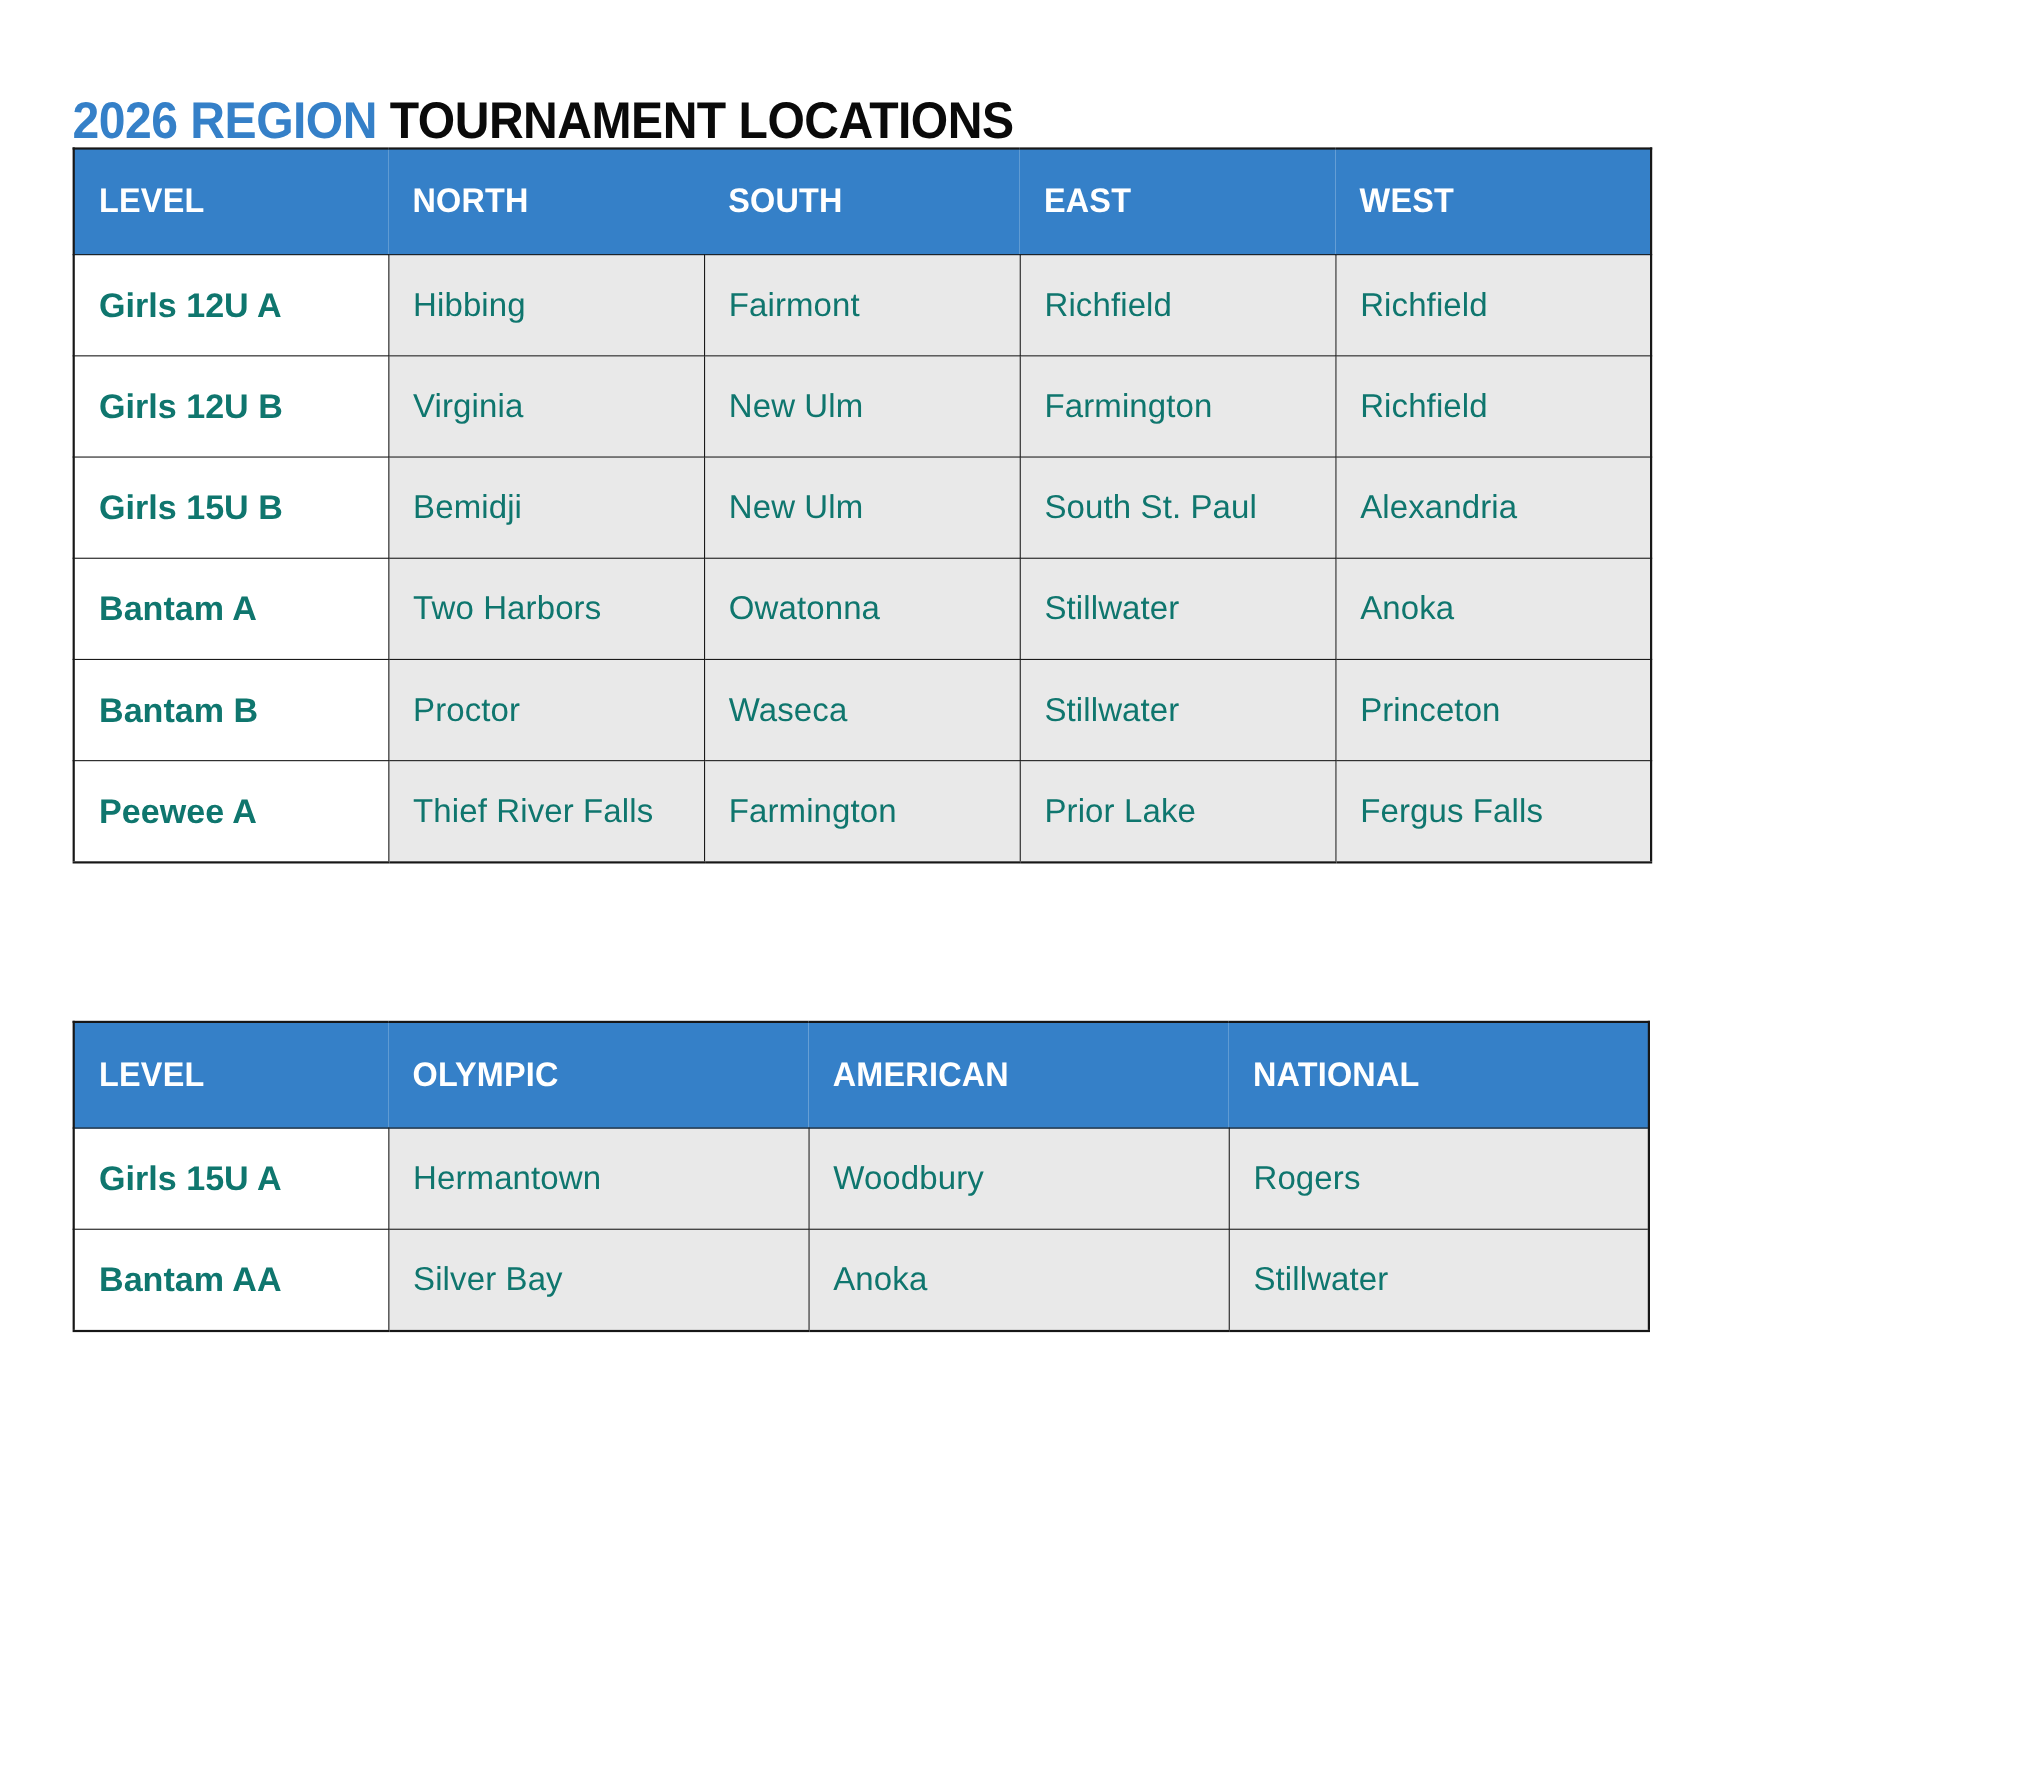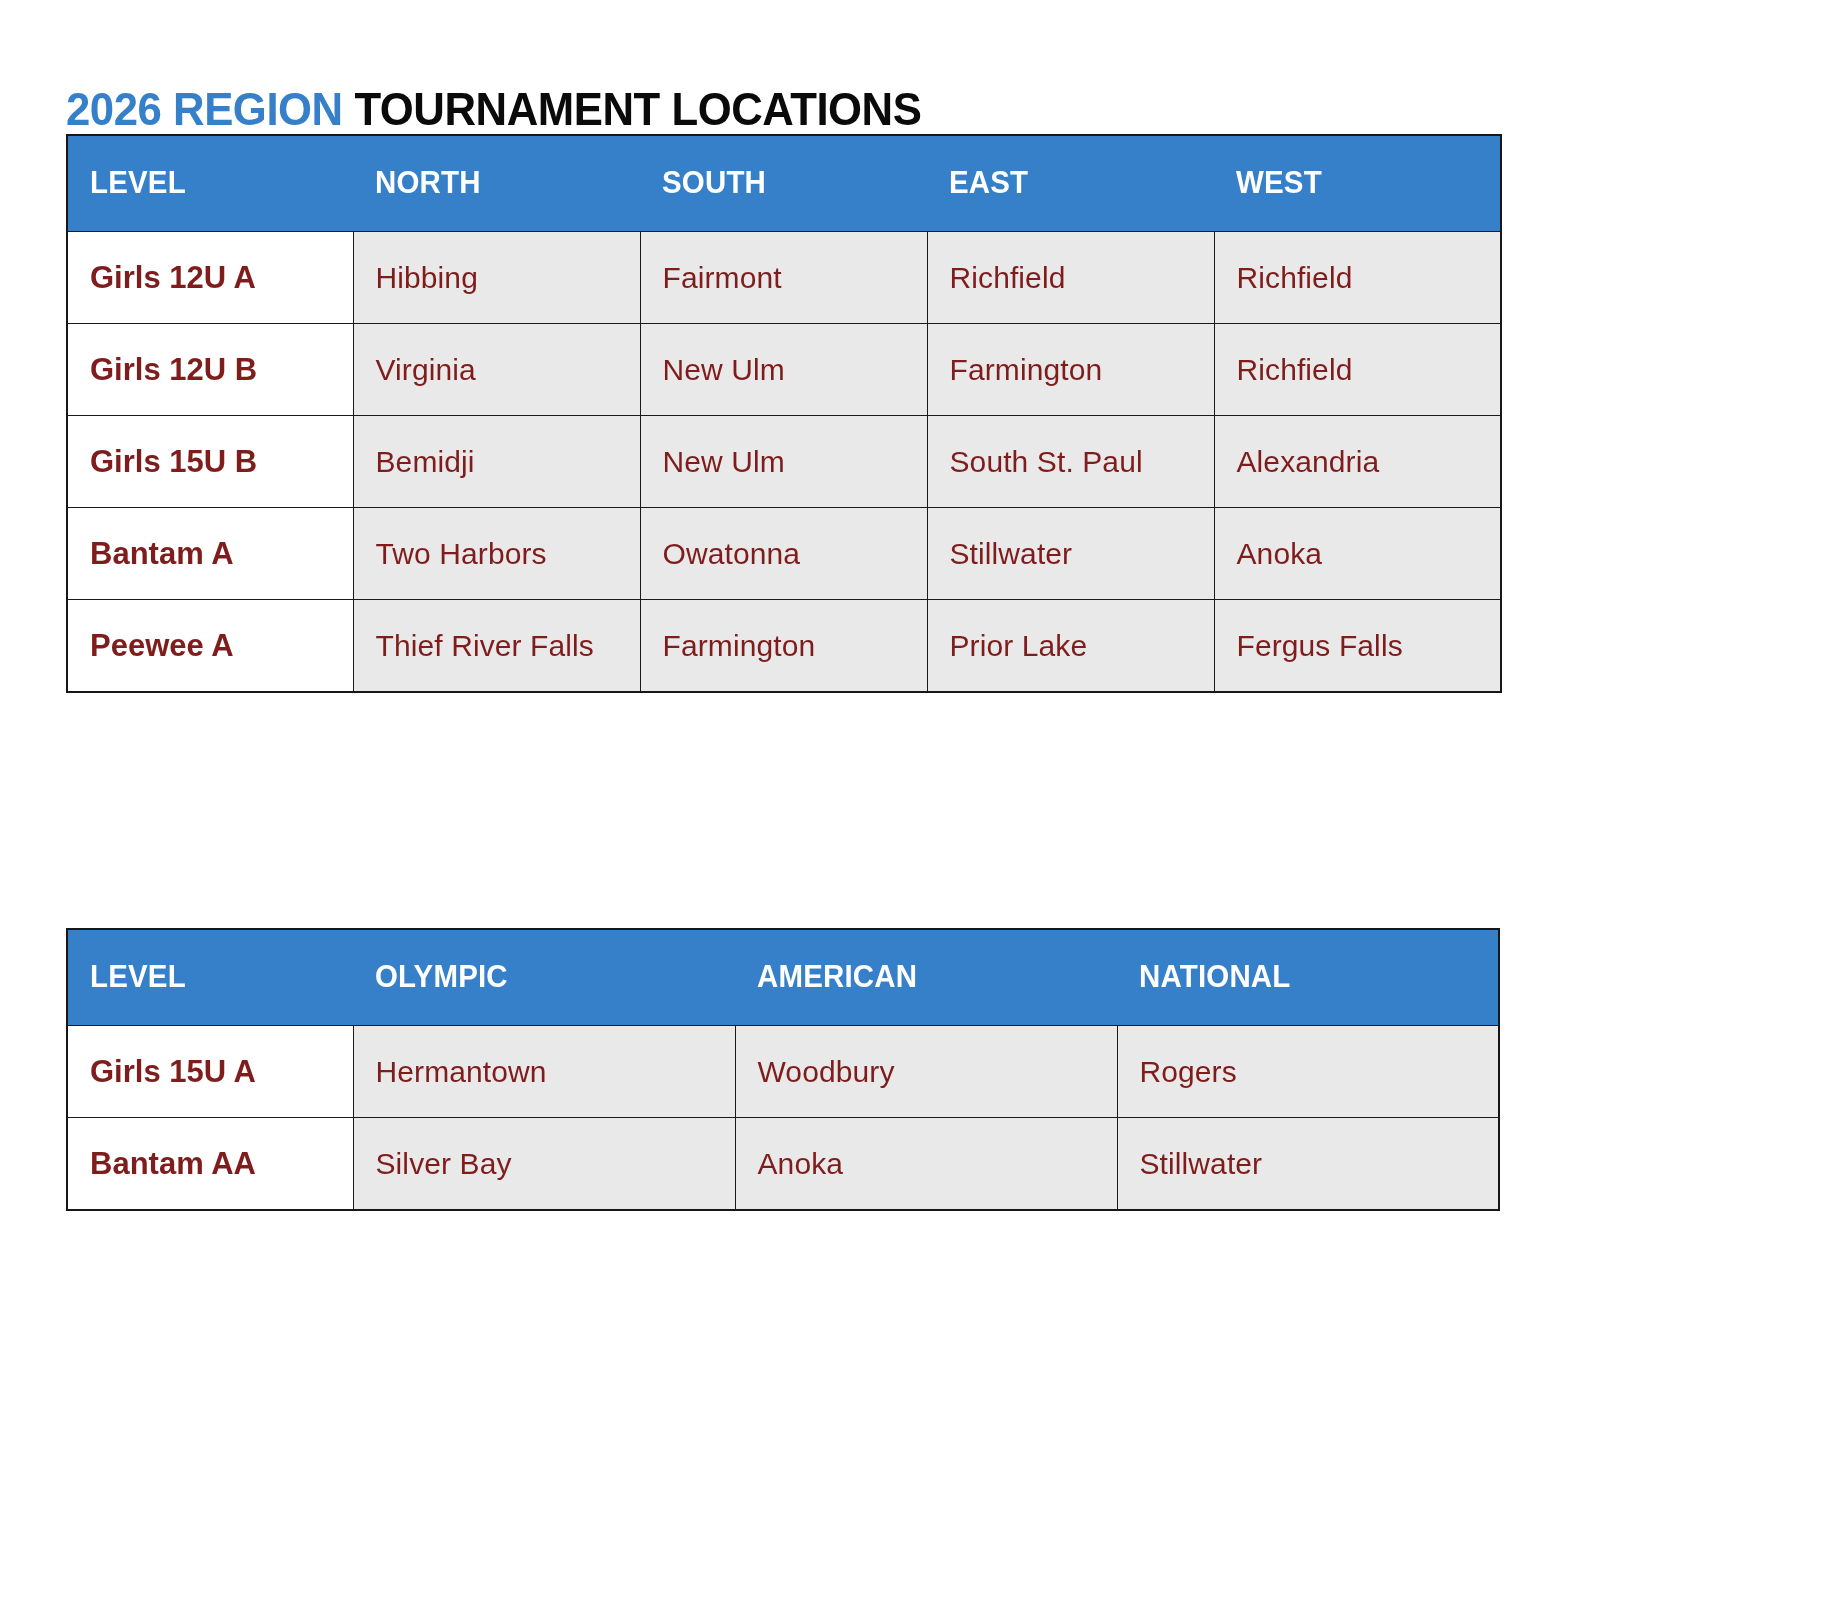--- a/index.html
+++ b/index.html
@@ -79,21 +79,21 @@
   }
 
   table.grid tbody td {
     height: 91px;
     vertical-align: middle;
     border: 1px solid #1a1a1a;
     padding: 0 0 0 22px;
     font-size: 30px;
     line-height: 34px;
     background: #e9e9e9;
-    color: #7f1d1d;
+    color: #0f766e;
     font-weight: 400;
     letter-spacing: 0.1px;
     white-space: nowrap;
     overflow: hidden;
   }
   table.grid tbody td.level-cell {
     background: #ffffff;
     font-weight: 700;
     font-family: "Liberation Sans Narrow", "Liberation Sans", sans-serif;
     font-size: 31px;
@@ -166,20 +166,27 @@
           <td>Alexandria</td>
         </tr>
         <tr>
           <td class="level-cell">Bantam A</td>
           <td>Two Harbors</td>
           <td>Owatonna</td>
           <td>Stillwater</td>
           <td>Anoka</td>
         </tr>
         <tr>
+          <td class="level-cell">Bantam B</td>
+          <td>Proctor</td>
+          <td>Waseca</td>
+          <td>Stillwater</td>
+          <td>Princeton</td>
+        </tr>
+        <tr>
           <td class="level-cell">Peewee A</td>
           <td>Thief River Falls</td>
           <td>Farmington</td>
           <td>Prior Lake</td>
           <td>Fergus Falls</td>
         </tr>
       </tbody>
     </table>
   </div>
 

